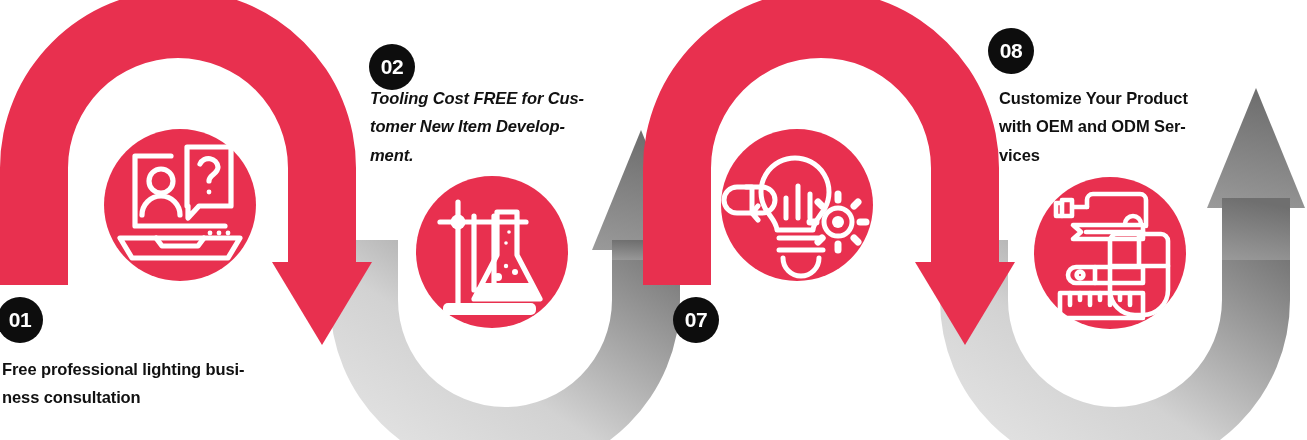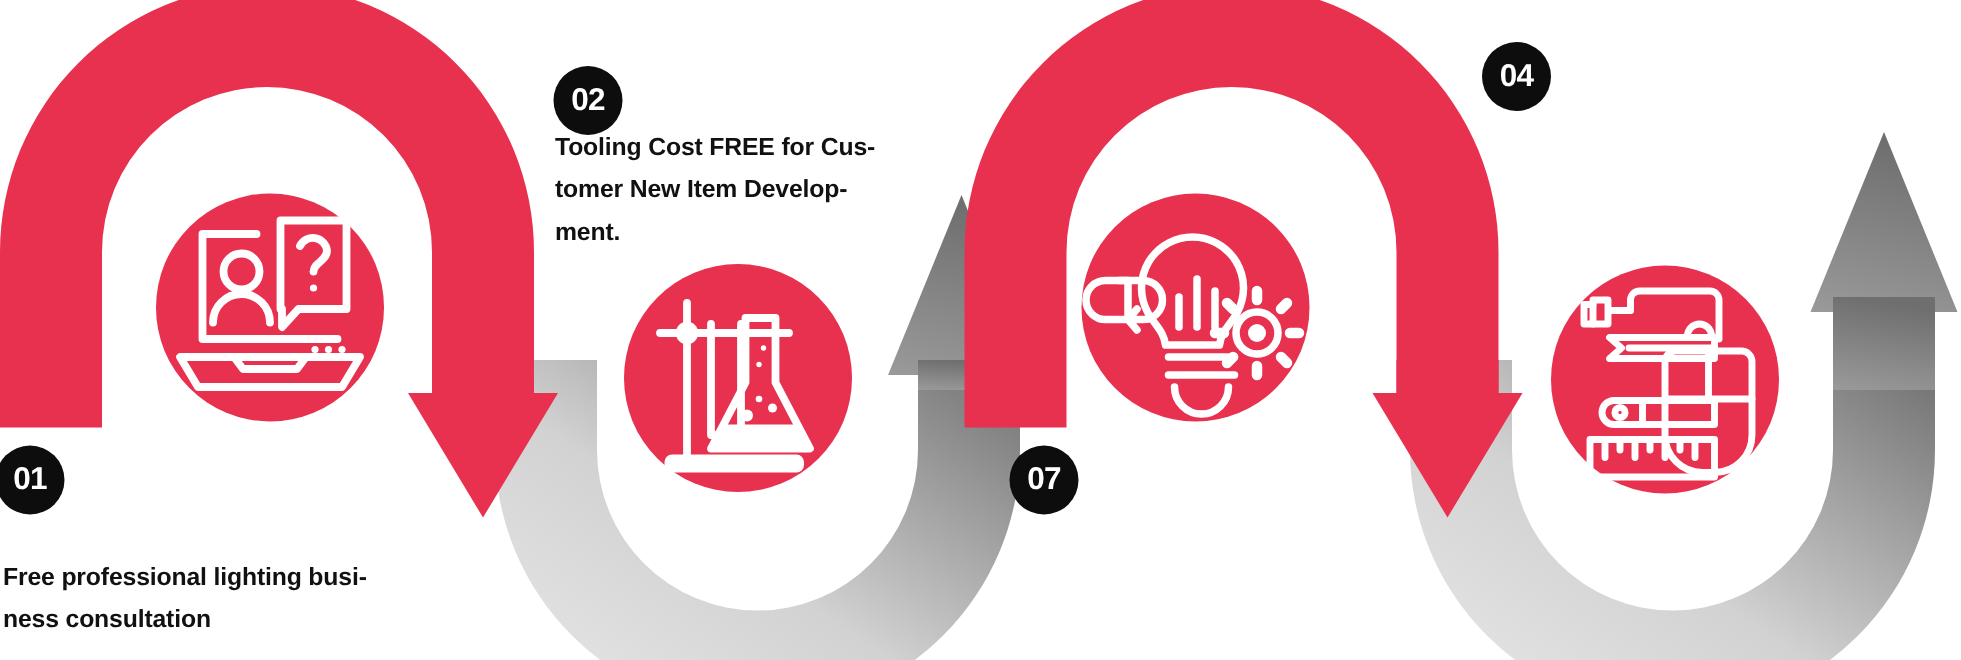--- a/index.html
+++ b/index.html
@@ -48,24 +48,24 @@
     font-family: "Liberation Sans", sans-serif;
     font-size: 21px;
     font-weight: bold;
     display: flex;
     align-items: center;
     justify-content: center;
     letter-spacing: -0.5px;
   }
   
   #badge-01 { left: -3px;  top: 297px; }
-  #text-01  { left: 2px;   top: 355px; width: 290px; margin-top: 16px; }
+  #text-01  { left: 2px;   top: 355px; width: 290px; }
   
   #badge-02 { left: 369px; top: 44px; }
-  #text-02  { left: 370px; top: 84px; width: 260px; }
+  #text-02  { left: 370px; top: 84px; width: 260px; font-style: italic; }
   
   #badge-03 { left: 673px; top: 297px; }
   #text-03  { left: 673px; top: 355px; width: 270px; }
   
   #badge-04 { left: 988px; top: 28px; }
   #text-04  { left: 999px; top: 84px; width: 230px; }
 </style>
 </head>
 <body>
 
@@ -225,21 +225,24 @@
                  a 25 25 0 0 1 -25 -25 L 1110 241 a 7 7 0 0 1 7 -7 Z"></path>
         <path d="M 1110 266 L 1168 266"></path>
         <path d="M 1139 234 L 1139 266"></path>
       </g>
     </g>
   </svg>
 
   <div class="badge" id="badge-01">01</div>
   <div class="badge" id="badge-02">02</div>
   <div class="badge" id="badge-03">07</div>
-  <div class="badge" id="badge-04">04</div>
+  <div class="badge" id="badge-04">08</div>
 
   <div class="step-text" id="text-01">Free professional lighting busi-
 ness consultation</div>
   <div class="step-text" id="text-02">Tooling Cost FREE for Cus-
 tomer New Item Develop-
 ment.</div>
+  <div class="step-text" id="text-04">Customize Your Product
+with OEM and ODM Ser-
+vices</div>
 
 </div>
 
 </body></html>

